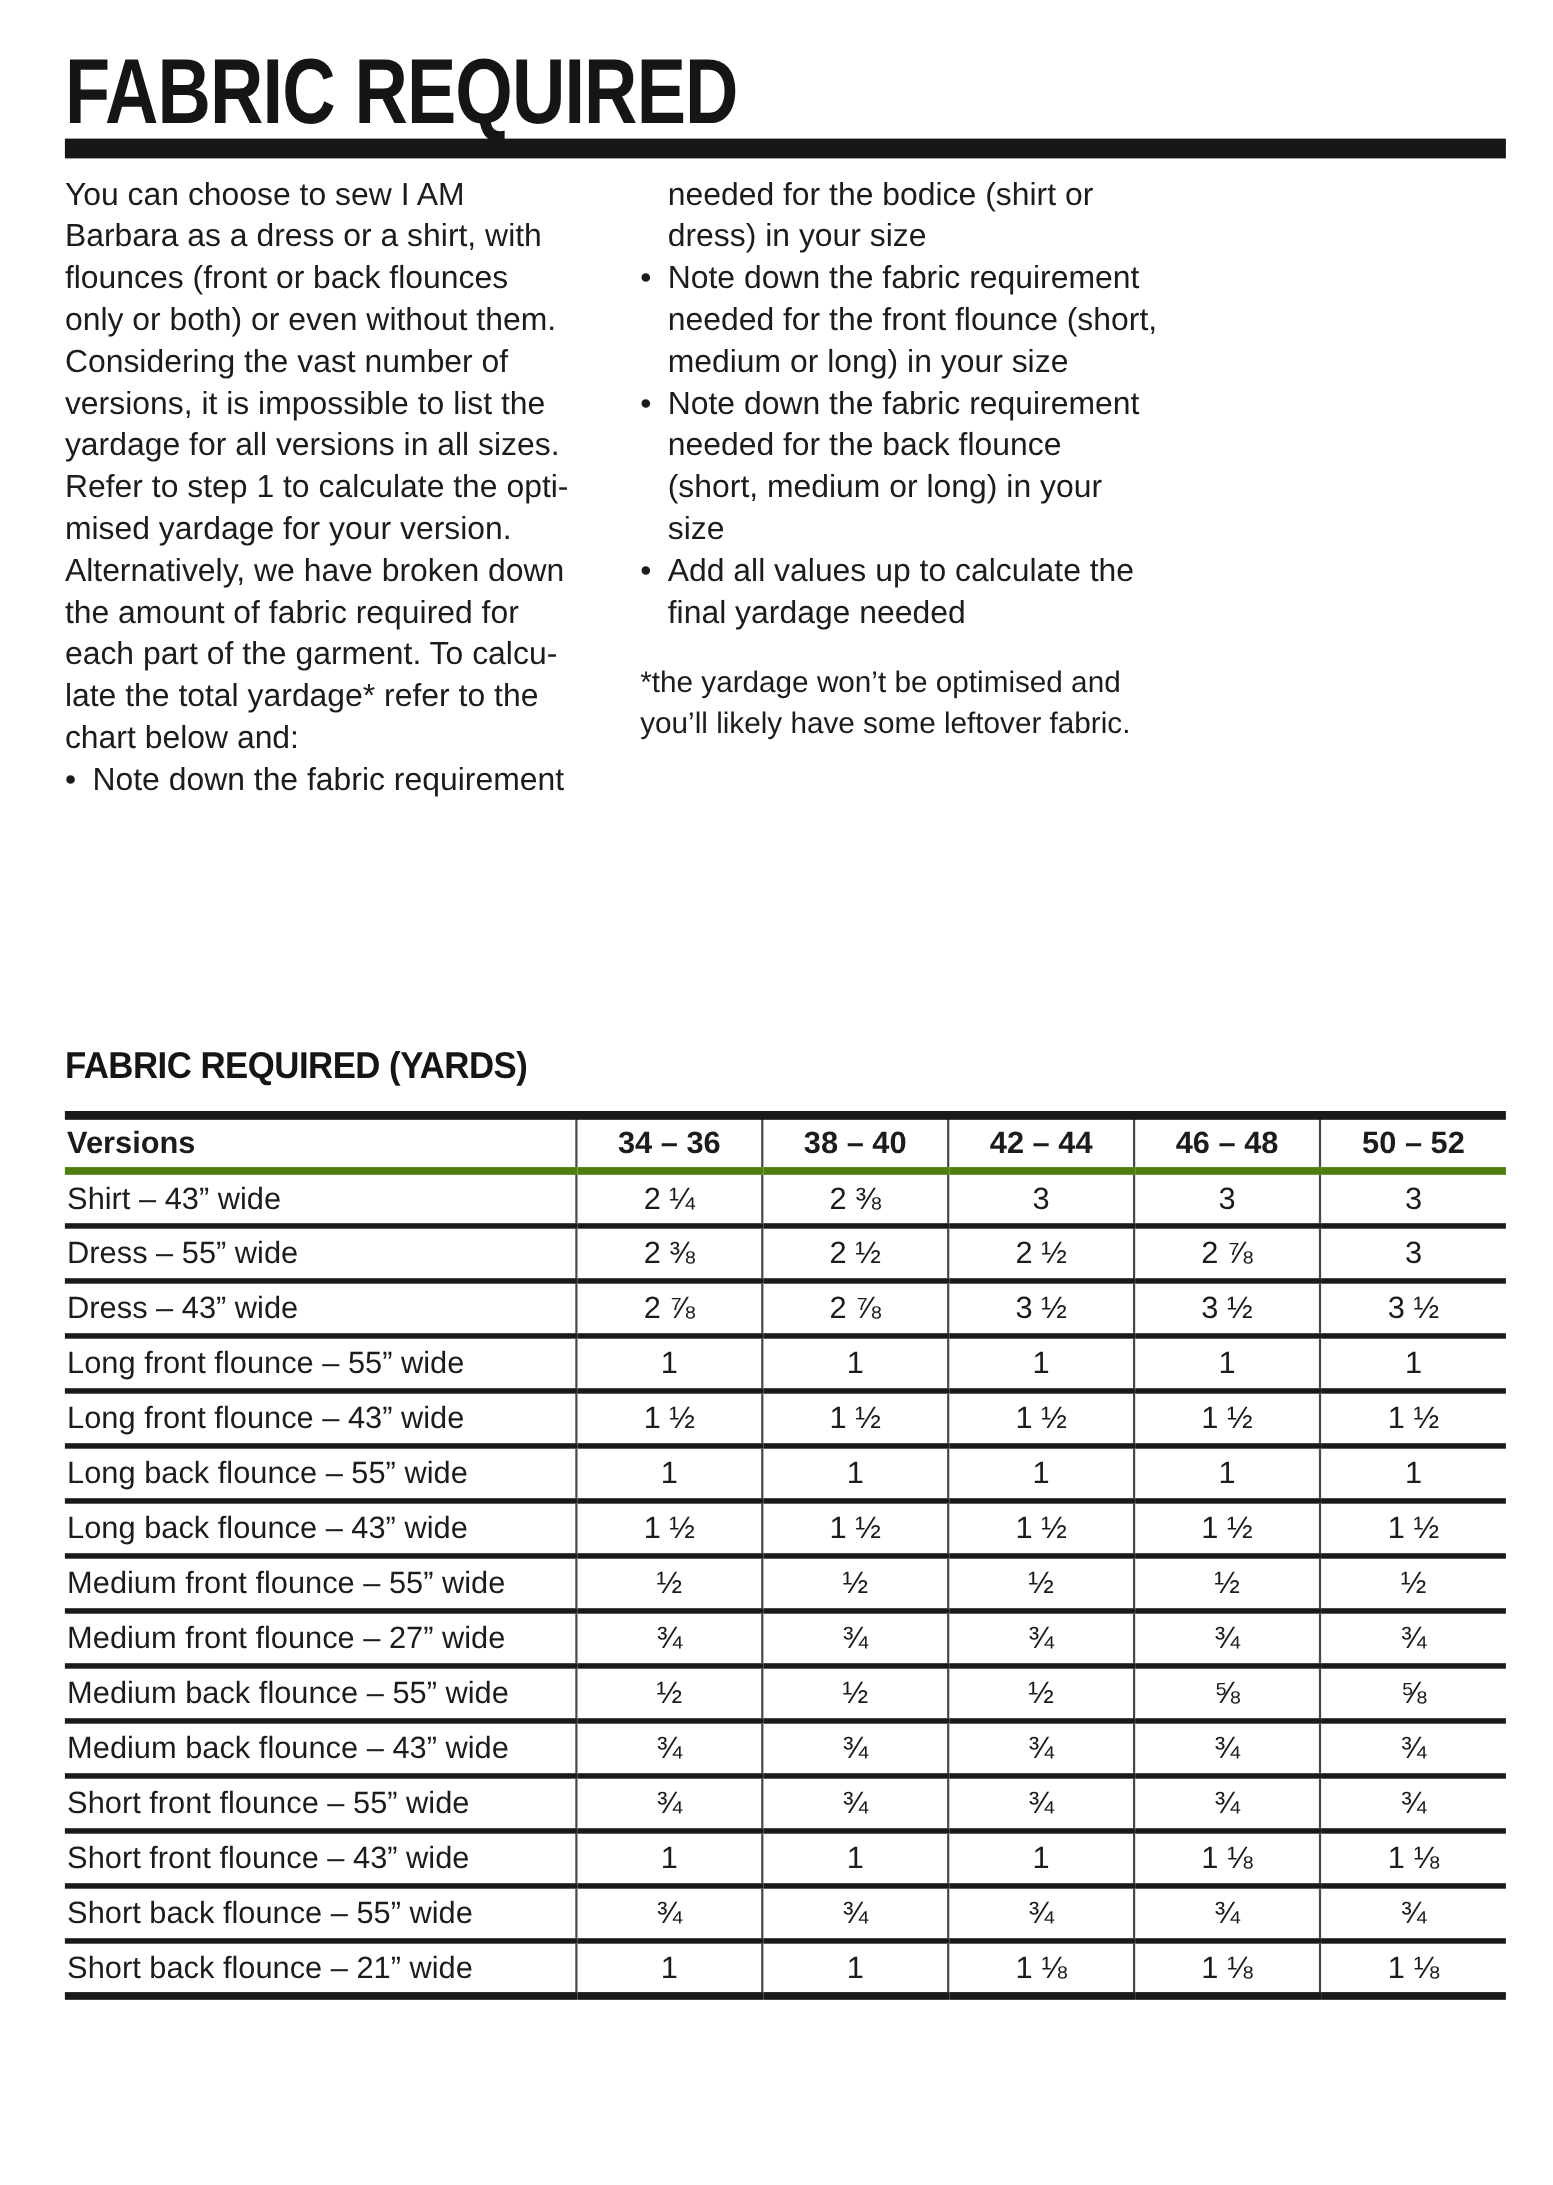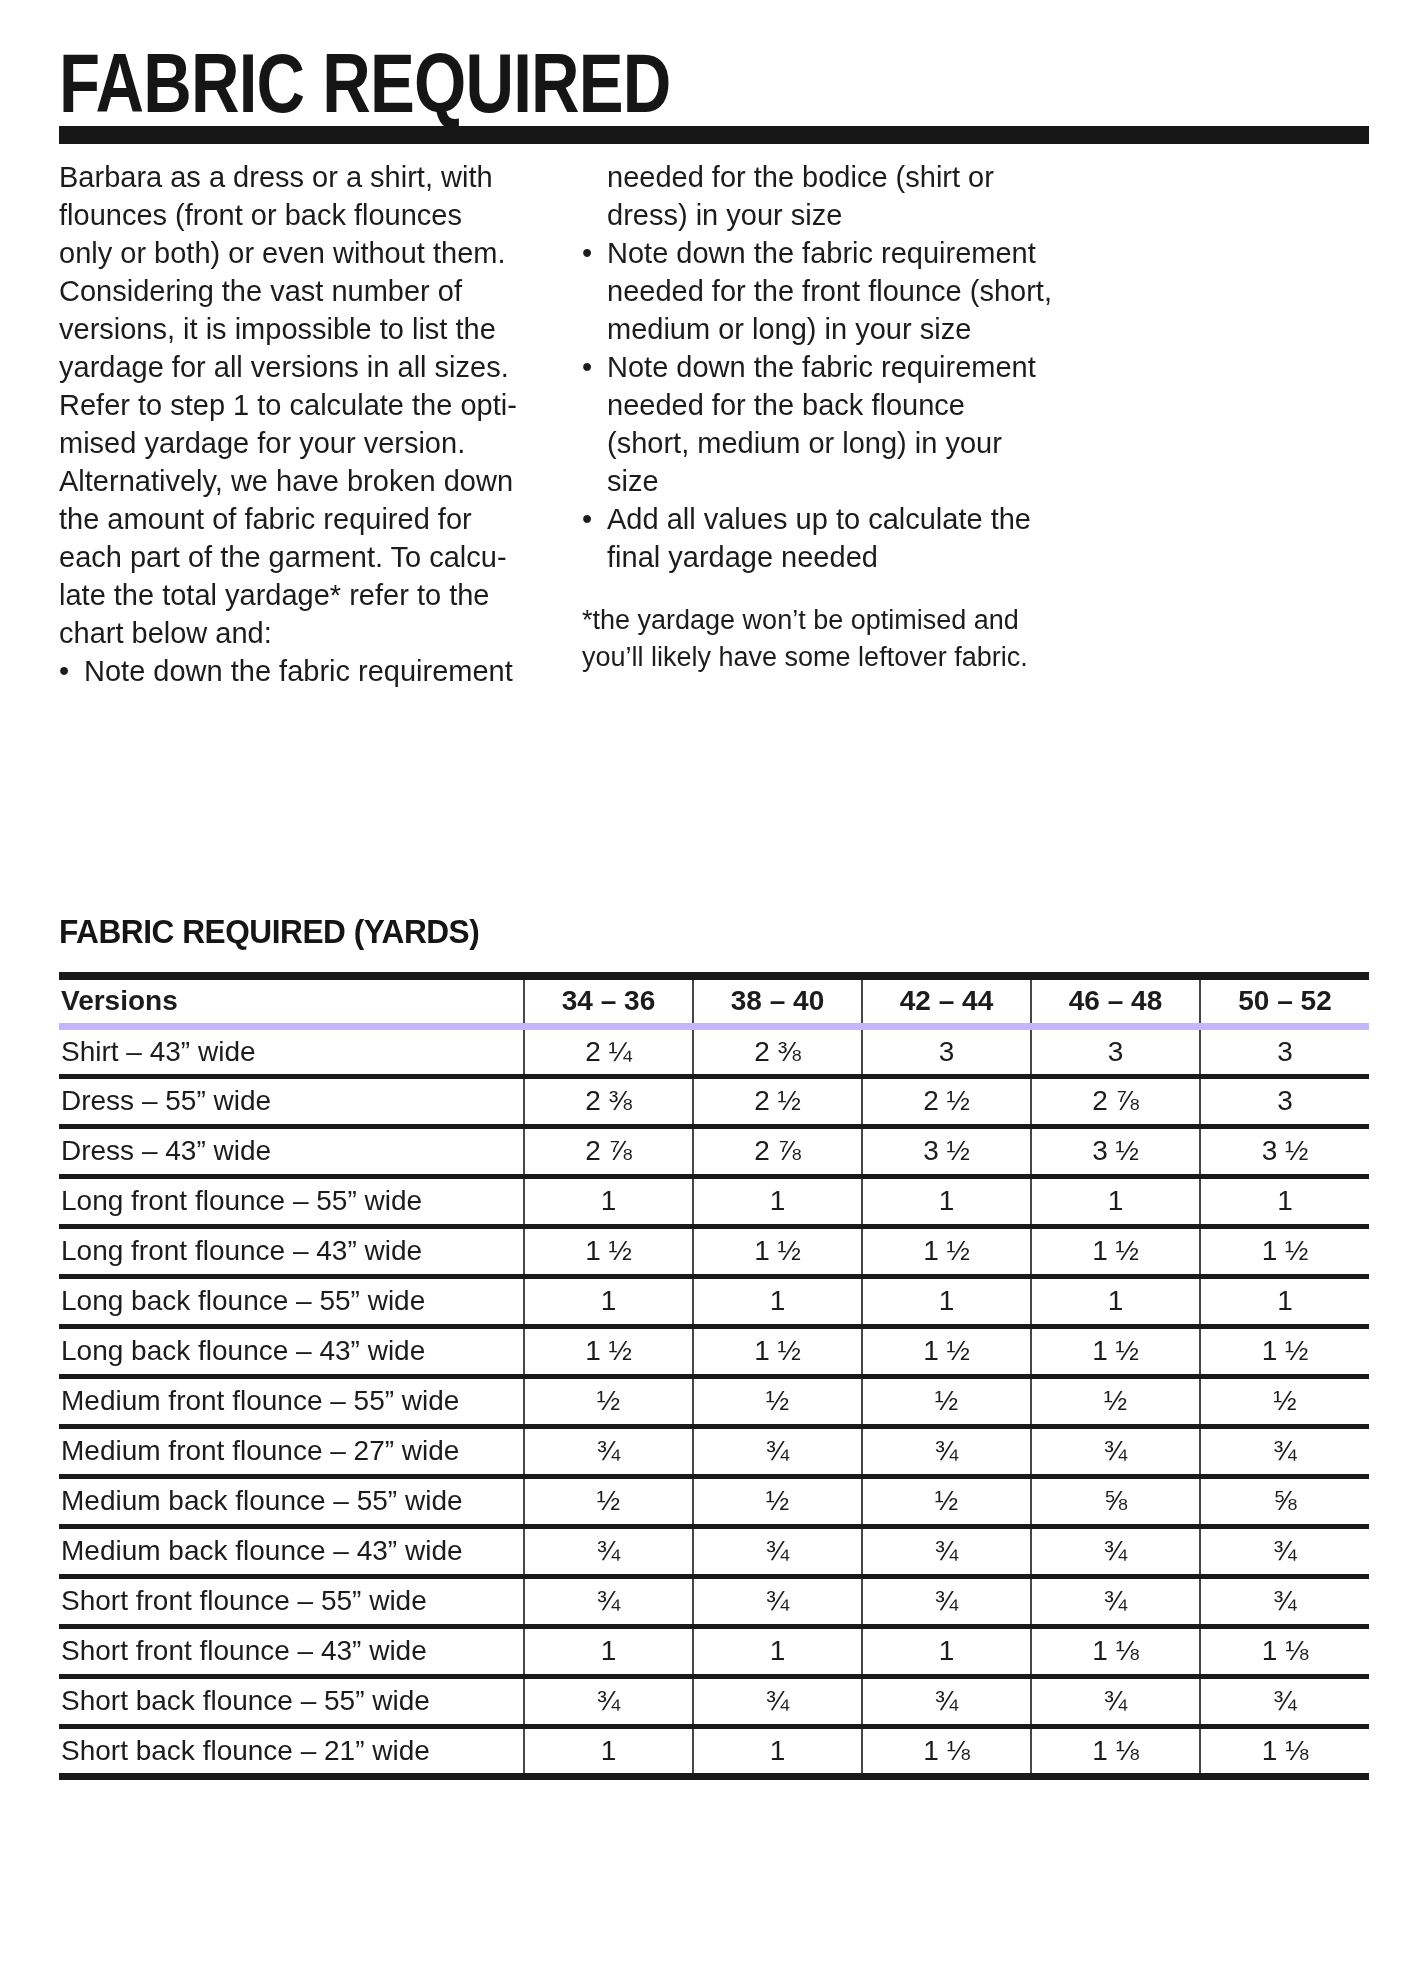--- a/index.html
+++ b/index.html
@@ -44,35 +44,36 @@
   table.fabric {
     margin-top:22px; width:1310px;
     border-collapse:collapse; table-layout:fixed;
     border-top:8px solid #1a1a1a;
   }
   table.fabric td {
     height:50px; font-size:28px; vertical-align:middle;
     border-bottom:5px solid #1a1a1a; color:#1c1c1c;
     overflow:hidden; white-space:nowrap;
   }
-  table.fabric thead td { border-bottom:7px solid #c4b5fd; font-weight:bold; }
+  table.fabric thead td { border-bottom:7px solid #4d7c0f; font-weight:bold; }
   table.fabric tbody tr:last-child td { border-bottom:7px solid #1a1a1a; }
   td.label-cell { text-align:left; padding-left:2px; }
   td.value-cell { text-align:center; border-left:2px solid #474747; }
 </style>
 </head>
 <body>
 
 <div class="page">
 
   <h1 class="page-title">FABRIC REQUIRED</h1>
   <div class="title-rule"></div>
 
   <div class="columns">
     <div class="col-left" id="col-left">
+        <div class="line plain">You can choose to sew I AM</div>
         <div class="line plain">Barbara as a dress or a shirt, with</div>
         <div class="line plain">flounces (front or back flounces</div>
         <div class="line plain">only or both) or even without them.</div>
         <div class="line plain">Considering the vast number of</div>
         <div class="line plain">versions, it is impossible to list the</div>
         <div class="line plain">yardage for all versions in all sizes.</div>
         <div class="line plain">Refer to step 1 to calculate the opti-</div>
         <div class="line plain">mised yardage for your version.</div>
         <div class="line plain">Alternatively, we have broken down</div>
         <div class="line plain">the amount of fabric required for</div>

